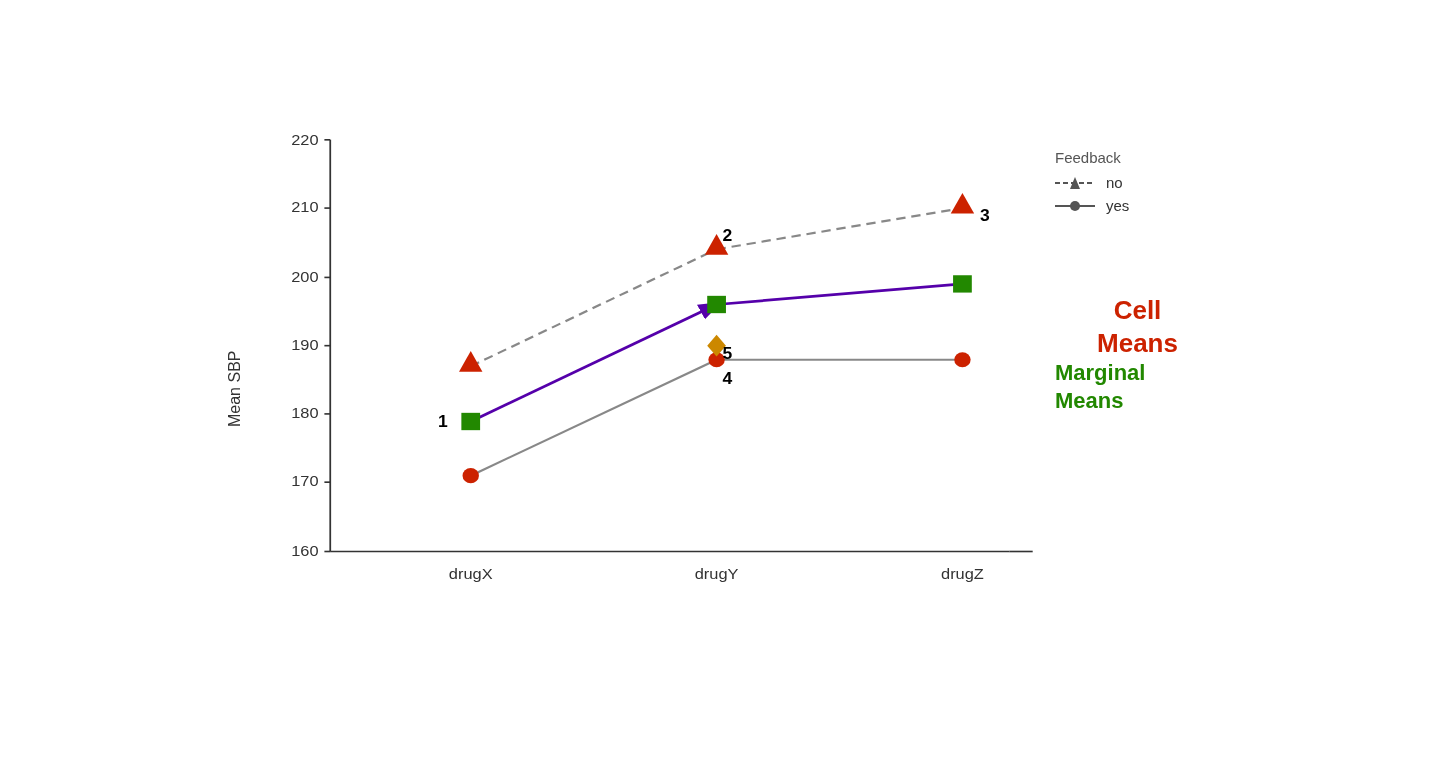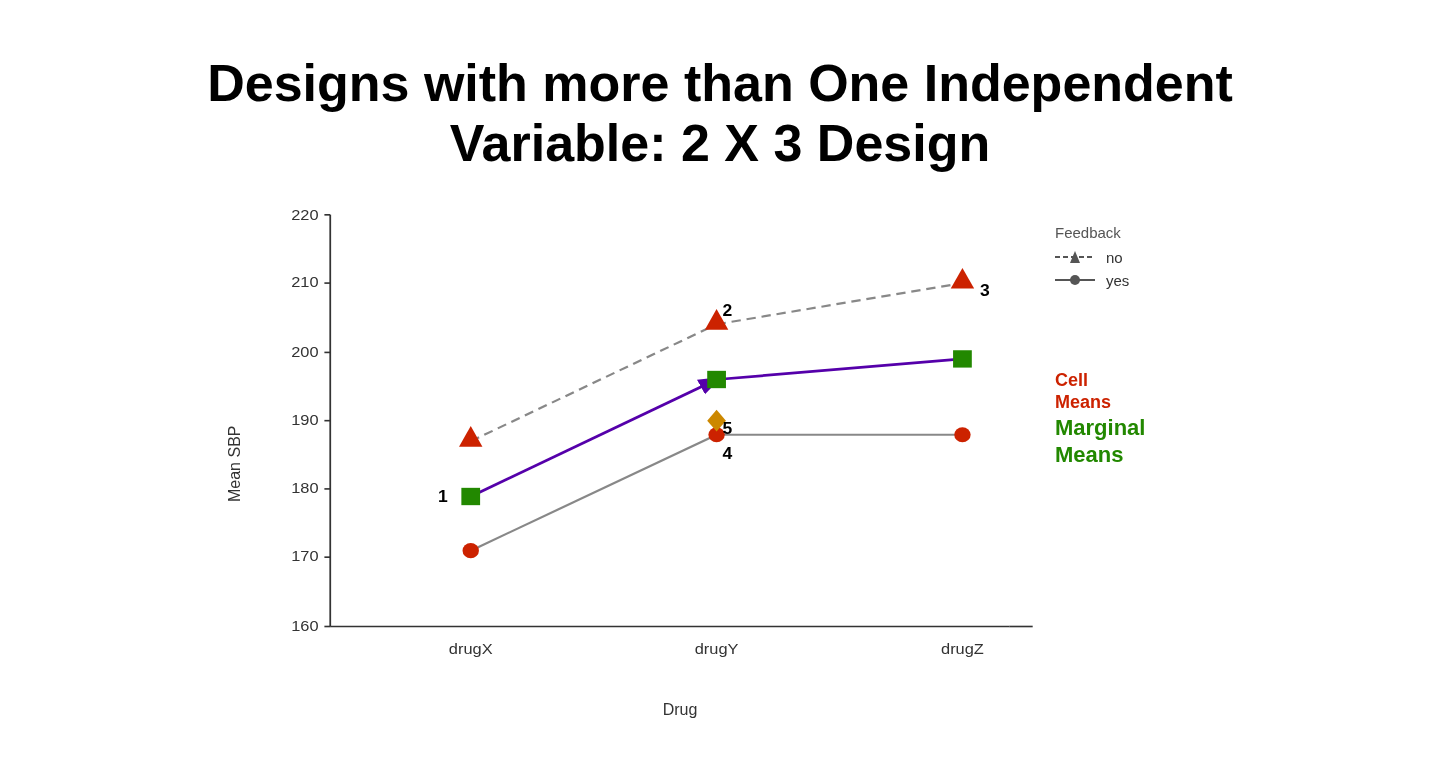--- a/index.html
+++ b/index.html
@@ -79,21 +79,20 @@
       align-items: center;
       font-size: 14px;
       color: #333;
       margin-bottom: 4px;
     }
   </style>
 </head>
 <body>
 
 <div class="container">
-  <div class="title">Designs with more than One Independent Variable: 2 X 3 Design</div>
 
   <div class="chart-area">
     <div class="y-axis-label">Mean SBP</div>
 
     <div class="chart-inner">
 
       <svg class="chart-svg" viewBox="0 0 820 480" preserveAspectRatio="none">
 
         <line x1="60" y1="10" x2="60" y2="390" stroke="#333" stroke-width="1.5"></line>
 
@@ -160,40 +159,39 @@
 
         <rect x="382" y="154" width="16" height="16" fill="#228800"></rect>
 
         <polygon points="390,190 398,200 390,210 382,200" fill="#cc8800"></polygon>
         <text x="395" y="212" font-size="15" font-weight="bold" fill="#000">5</text>
 
         <rect x="592" y="135" width="16" height="16" fill="#228800"></rect>
 
       </svg>
 
-      <div class="x-axis-label">Drug</div>
 
       <div class="legend-area" style="position:absolute;right:0;top:20px;width:165px;">
         <div class="legend-title" style="font-size:15px;color:#555;margin-bottom:8px;">Feedback</div>
         <div class="legend-item" style="display:flex;margin-bottom:6px;font-size:15px;">
           <svg width="45" height="16" style="margin-right:6px;">
             <line x1="0" y1="8" x2="40" y2="8" stroke="#555" stroke-width="2" stroke-dasharray="5,3"></line>
             <polygon points="20,2 15,14 25,14" fill="#555"></polygon>
           </svg>
           <span>no</span>
         </div>
         <div class="legend-item" style="display:flex;align-items:center;font-size:15px;">
           <svg width="45" height="16" style="margin-right:6px;">
             <line x1="0" y1="8" x2="40" y2="8" stroke="#555" stroke-width="2"></line>
             <circle cx="20" cy="8" r="5" fill="#555"></circle>
           </svg>
           <span>yes</span>
         </div>
 
         <div style="margin-top:80px;">
-          <div style="font-size:18px;font-weight:bold;color:#cc2200;line-height:1.25;">Cell<br>Means</div>
+          <div style="font-size:26px;font-weight:bold;color:#cc2200;line-height:1.25;text-align:center;">Cell<br>Means</div>
           <div style="font-size:22px;font-weight:bold;color:#228800;line-height:1.25;margin-top:0;">Marginal<br>Means</div>
         </div>
       </div>
 
     </div>
   </div>
 </div>
 
 </body></html>

